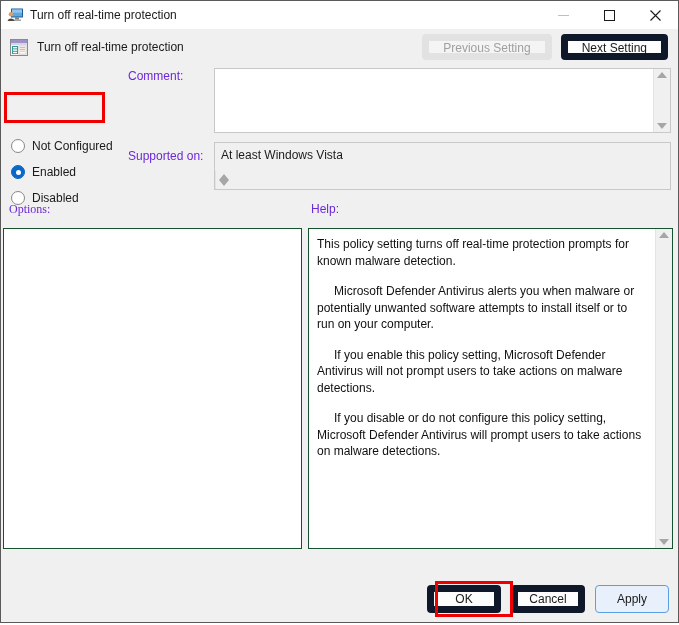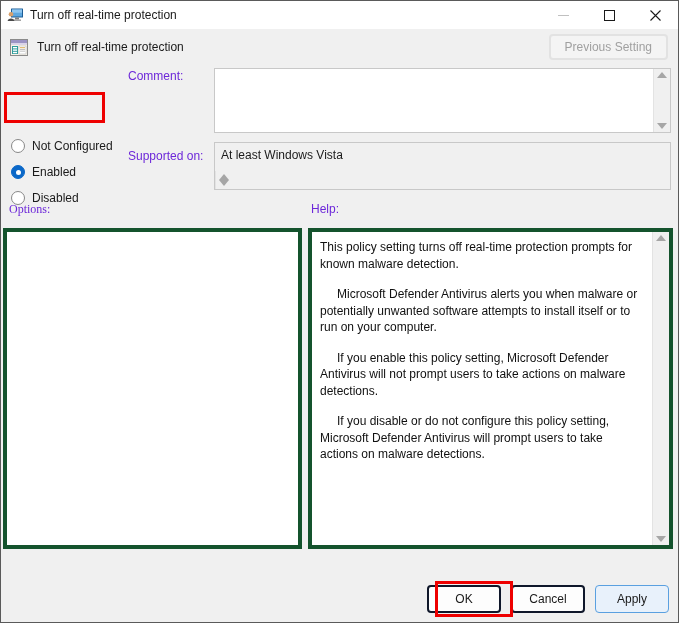--- a/index.html
+++ b/index.html
@@ -89,21 +89,21 @@
   }
   .hdr-buttons {
     display: flex;
     gap: 9px;
     flex: none;
   }
   .btn {
     font-family: "Liberation Sans", sans-serif;
     font-size: 12px;
     background: #fdfdfd;
-    border: 2px solid #0f172a;
+    border: 7px solid #0f172a;
     border-radius: 4px;
     height: 26px;
     padding: 0 14px;
     color: #1a1a1a;
     box-sizing: border-box;
     white-space: nowrap;
   }
   .btn.disabled {
     color: #a0a0a0;
     background: #f4f4f4;
@@ -214,21 +214,21 @@
     flex: none;
   }
   
   .panels {
     position: relative;
     flex: 1;
   }
   .panel {
     position: absolute;
     background: #ffffff;
-    border: 4px solid #14532d;
+    border: 1px solid #14532d;
     box-sizing: border-box;
     display: flex;
   }
   .panel-body {
     flex: 1;
     padding: 7px 9px 7px 8px;
     overflow: hidden;
     font-size: 12px;
     line-height: 16.5px;
     color: #101010;
@@ -309,20 +309,21 @@
         <rect x="3" y="12.8" width="4" height="1.4" fill="#ffffff"></rect>
         <rect x="9" y="7" width="7" height="8" fill="#ffffff" stroke="#b9b9b9" stroke-width="0.6"></rect>
         <rect x="10" y="8.3" width="5" height="0.9" fill="#d8a23c"></rect>
         <rect x="10" y="10" width="5" height="0.9" fill="#b9b9b9"></rect>
         <rect x="10" y="11.7" width="5" height="0.9" fill="#b9b9b9"></rect>
       </svg>
     </span>
     <span class="header-title">Turn off real-time protection</span>
     <div class="hdr-buttons">
       <button class="btn disabled">Previous Setting</button>
+      <button class="btn">Next Setting</button>
     </div>
   </div>
 
   <div class="topform">
 
     <div class="radios">
       <div class="radio-row">
         <span class="radio-mark"></span>
         <span class="radio-label">Not Configured</span>
       </div>

